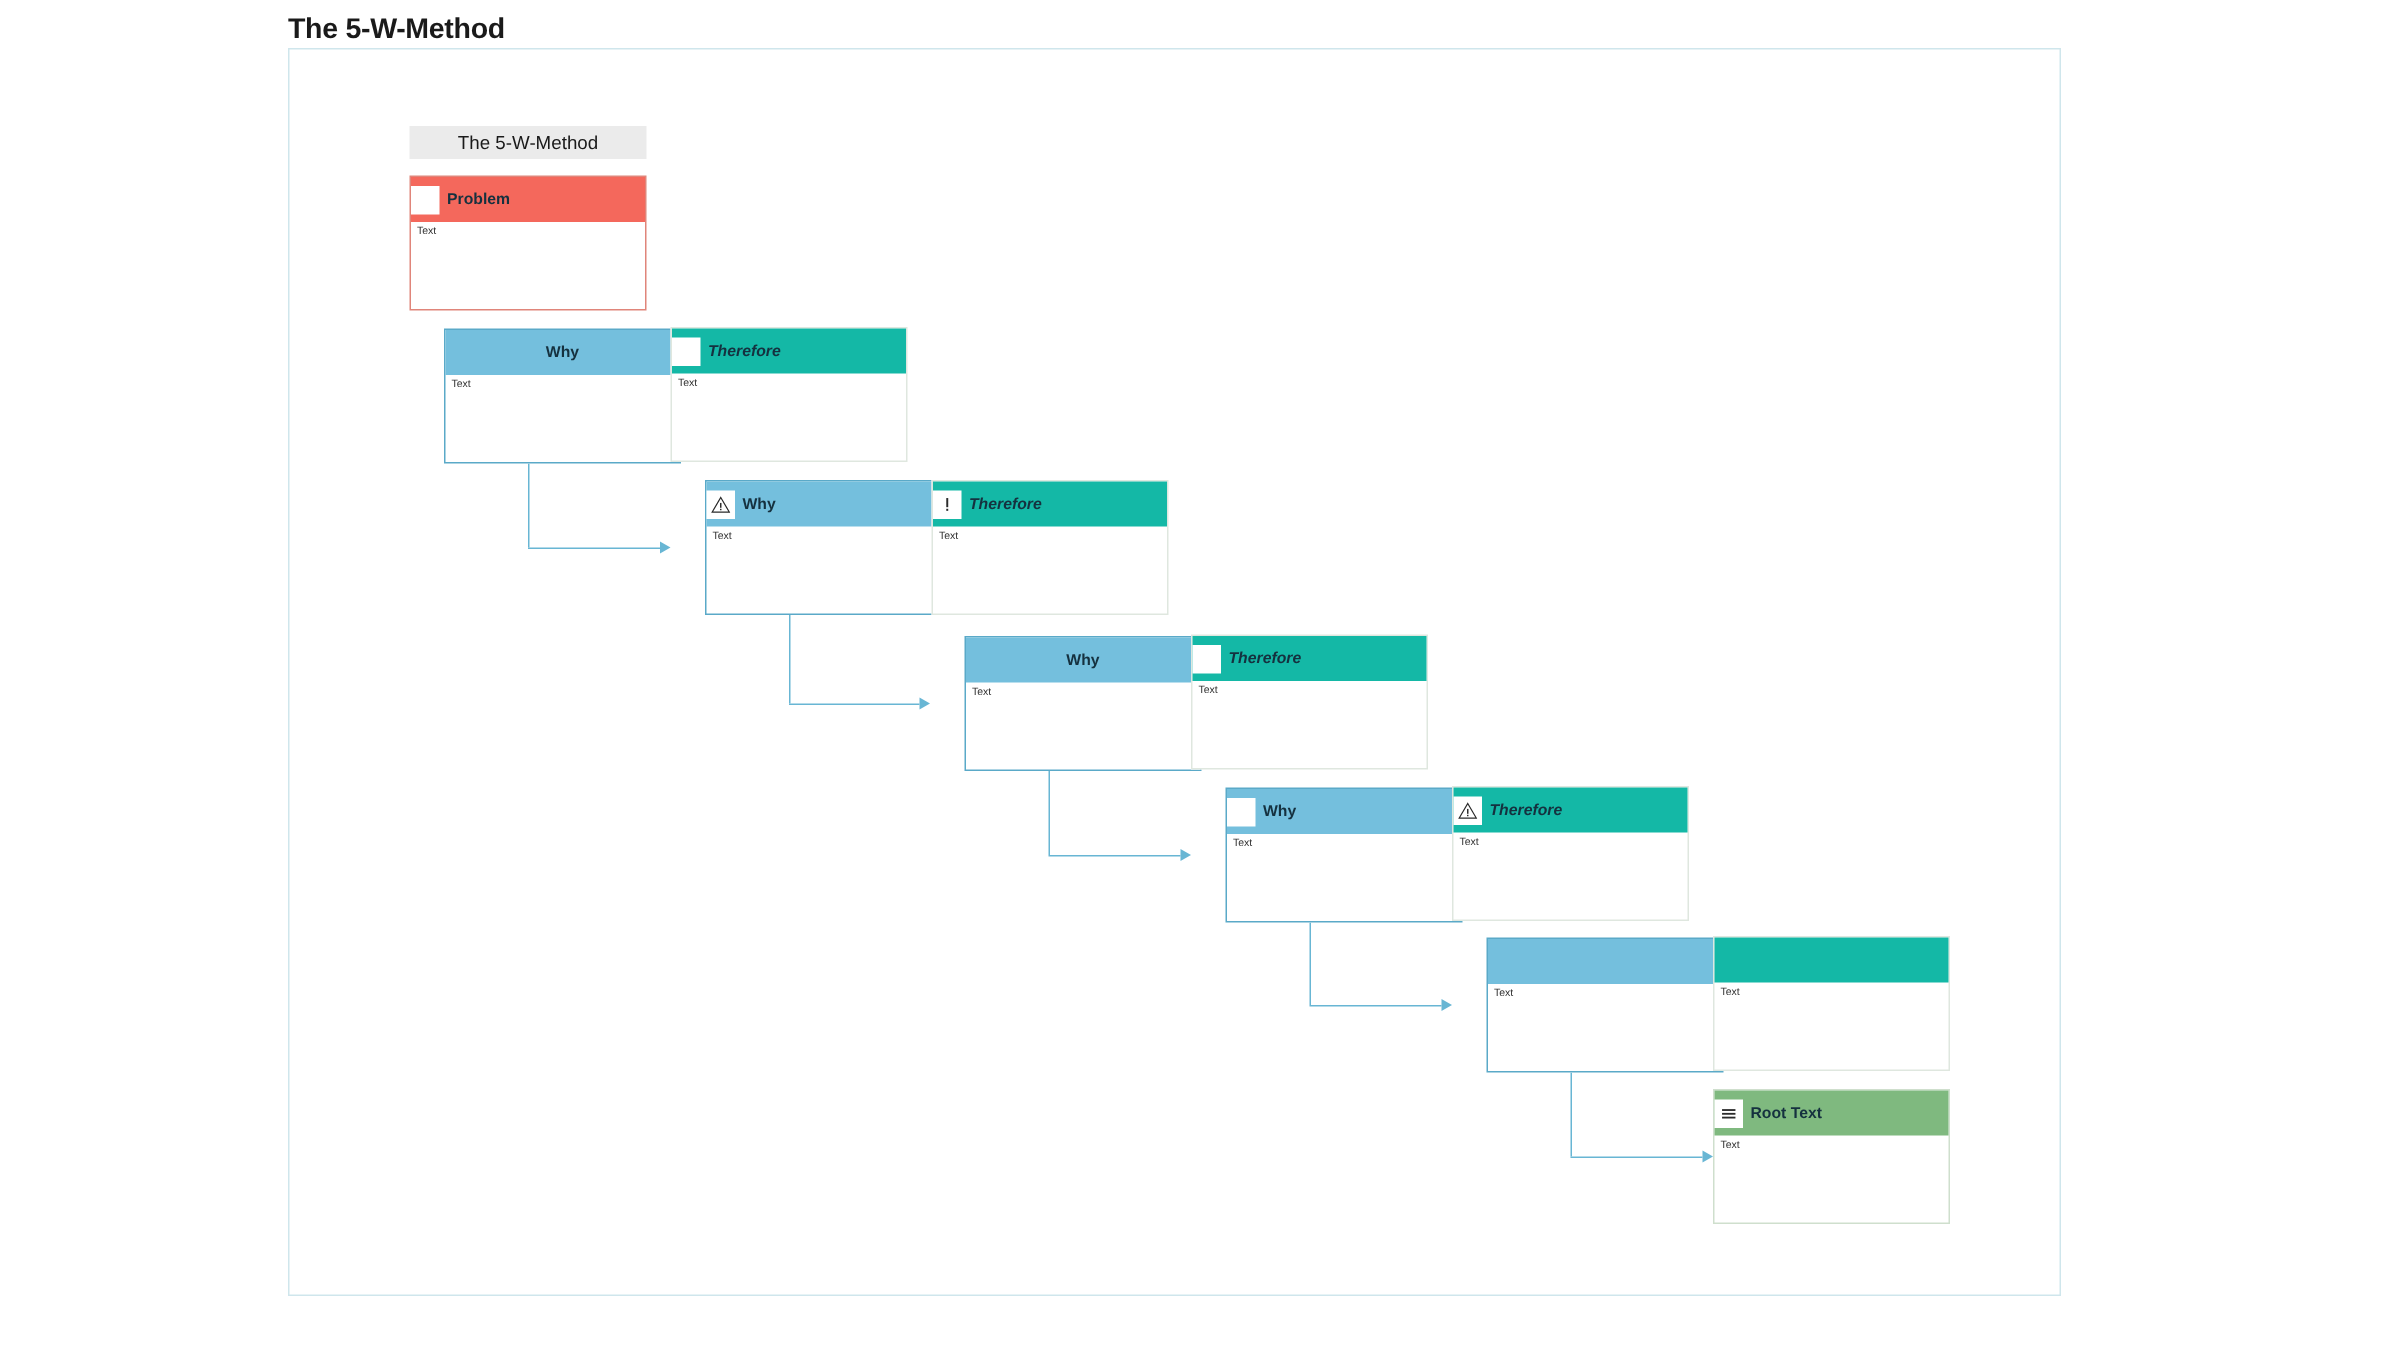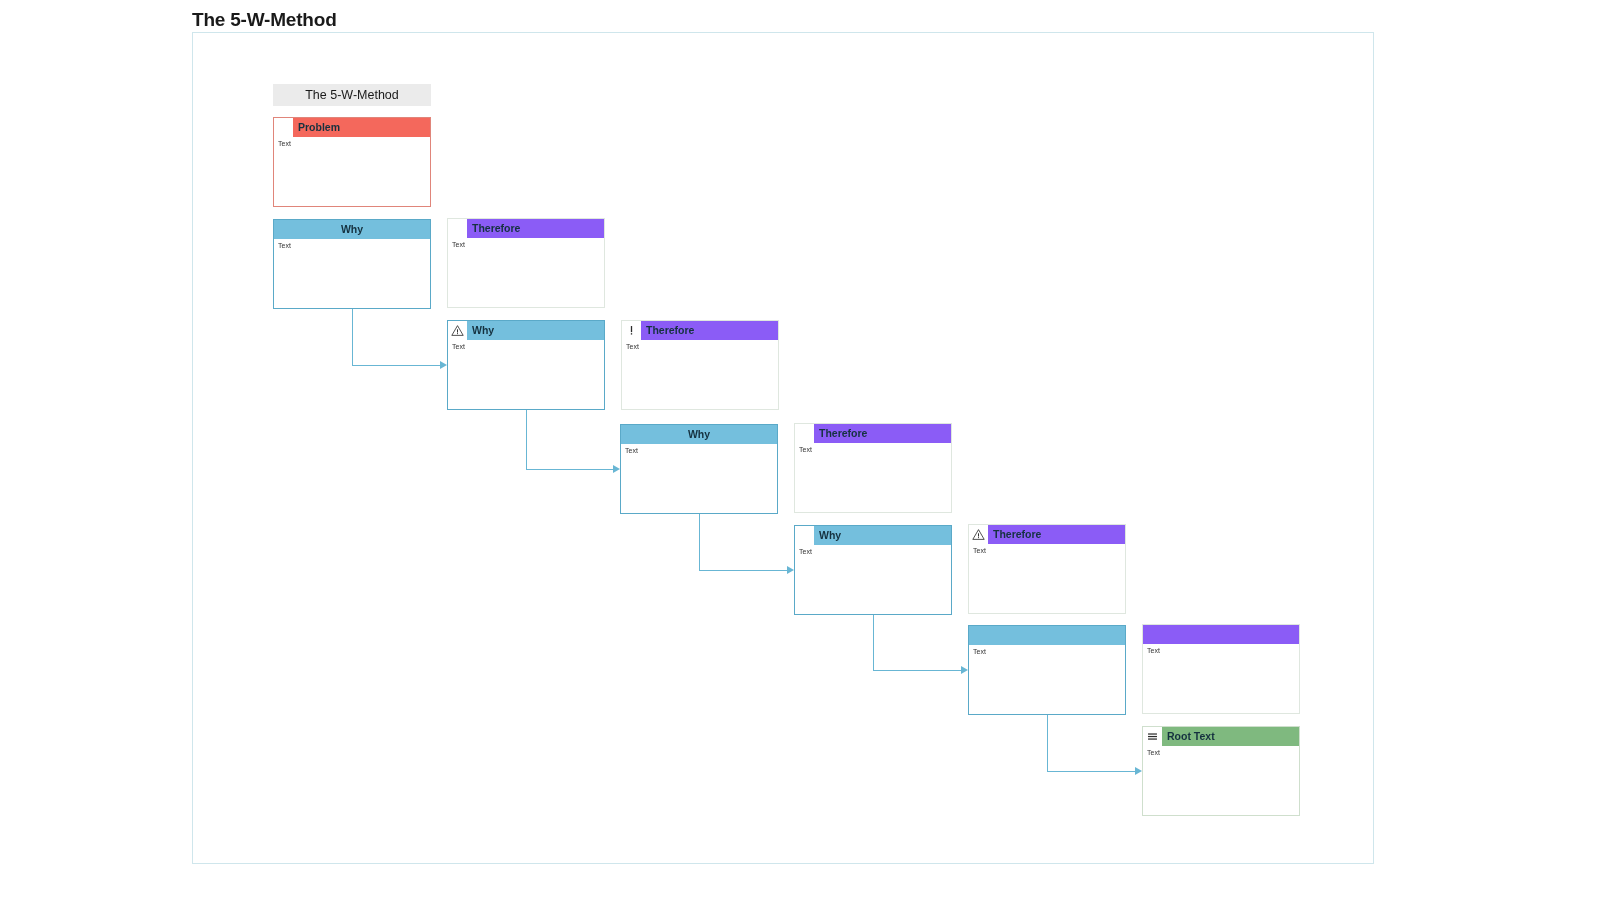--- a/index.html
+++ b/index.html
@@ -62,21 +62,21 @@
   }
 
   
   .node {
     position: absolute;
     box-sizing: border-box;
     background: #ffffff;
     border: 1px solid #cccccc;
   }
   .node-header {
-    height: 19px;
+    height: 30px;
     display: flex;
     align-items: center;
     box-sizing: border-box;
     position: relative;
   }
   .node-title {
     font-size: 10.5px;
     font-weight: bold;
     color: #15313f;
     white-space: nowrap;
@@ -112,25 +112,25 @@
     display: flex;
     align-items: center;
     justify-content: center;
   }
   .icon-slot svg { display: block; }
 
   
   .node.problem            { border-color: #e0857a; }
   .node.problem .node-header { background: #f4685c; }
 
-  .node.why                { border-color: #5aa9c8; }
+  .node.why                { border-color: #5aa9c8; margin-left: 23px; }
   .node.why .node-header   { background: #74bfdd; }
 
   .node.therefore             { border-color: #dfe7df; }
-  .node.therefore .node-header { background: #8b5cf6; }
+  .node.therefore .node-header { background: #14b8a6; font-style: italic; }
 
   .node.rootcause             { border-color: #cfdfcd; }
   .node.rootcause .node-header { background: #7fb97f; }
 
   
   .conn {
     position: absolute;
     background: #68b6d4;
   }
   .conn-v { width: 1px; }

